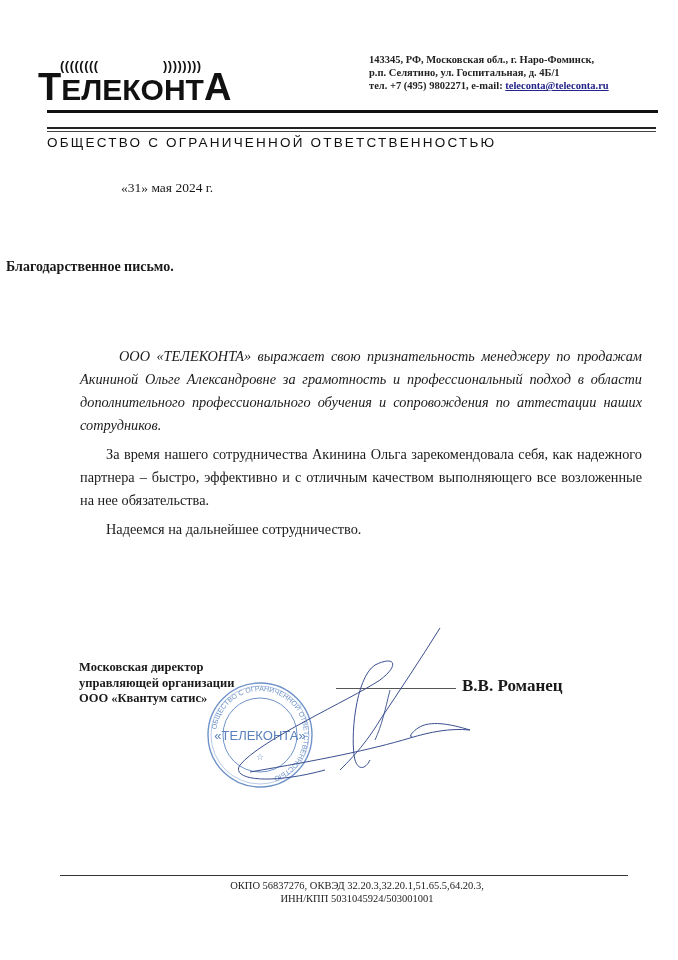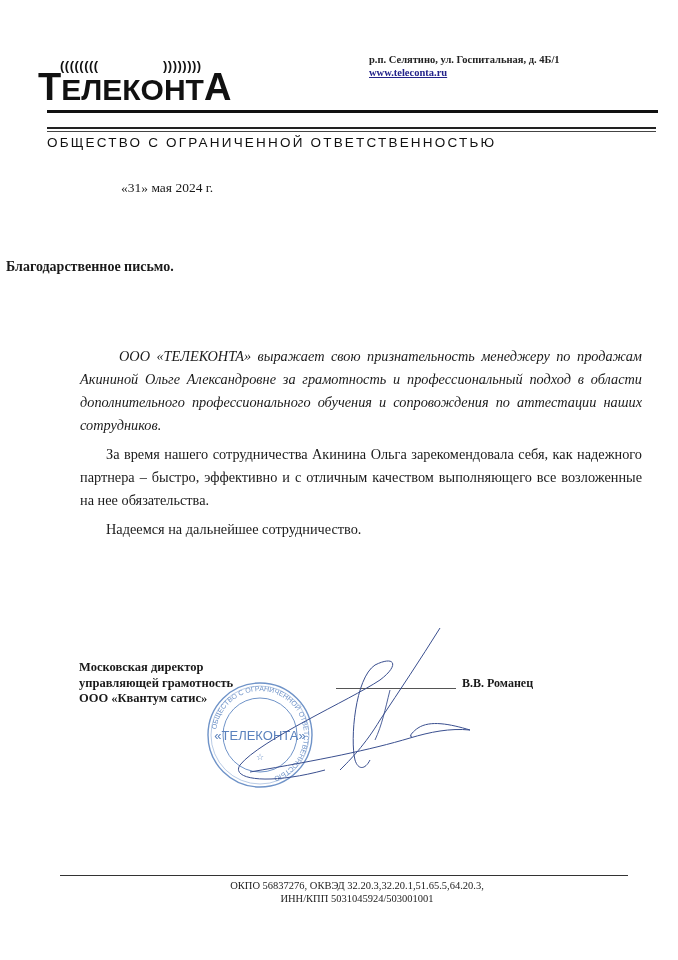--- a/index.html
+++ b/index.html
@@ -29,58 +29,59 @@
 
   .body { left: 80px; width: 562px; font-size: 14.3px; line-height: 23px; text-align: justify; }
   .p1 { top: 345px; font-style: italic; }
   .p2 { top: 443px; }
   .p3 { top: 518px; }
   .indent { text-indent: 39px; }
   .p2.indent, .p3.indent { text-indent: 26px; }
 
   .sig-title { left: 79px; top: 660px; font-size: 12.5px; font-weight: bold; line-height: 15.5px; }
   .sig-line { left: 336px; top: 688px; width: 120px; height: 1px; background: #555; }
-  .sig-name { left: 462px; top: 676px; font-size: 12px; font-weight: bold; }
+  .sig-name { left: 462px; top: 676px; font-size: 17px; font-weight: bold; }
 
   .stamp { left: 205px; top: 680px; width: 110px; height: 110px; }
   .signature { left: 150px; top: 620px; width: 340px; height: 170px; }
 
   .footer-rule { left: 60px; top: 875px; width: 568px; height: 1px; background: #333; }
   .footer { left: 0; width: 678px; top: 880px; text-align: center; font-size: 10.5px; line-height: 12.5px; color: #222; }
   .footer div { position: relative; left: 18px; }
 </style>
 </head>
 <body>
 
 <div class="abs logo">
   <span class="logo-waves-left">((((((((</span>
   <span class="logo-waves-right">))))))))</span>
   <div class="logo-text"><span class="big">Т</span><span>ЕЛЕКОНТ</span><span class="big">А</span></div>
 </div>
 
 <div class="abs addr">
+  <div>143345, РФ, Московская обл., г. Наро-Фоминск,</div>
   <div>р.п. Селятино, ул. Госпитальная, д. 4Б/1</div>
-  <div><a>www.teleconta.ru</a></div>
+  <div><span>тел. +7 (495) 9802271, e-mail: </span><a>teleconta@teleconta.ru</a></div>
 </div>
 
 <div class="abs rule-thick"></div>
 <div class="abs rule-thin1"></div>
 <div class="abs rule-thin2"></div>
 <div class="abs company-type">ОБЩЕСТВО С ОГРАНИЧЕННОЙ ОТВЕТСТВЕННОСТЬЮ</div>
 
 <div class="abs date">«31» мая 2024 г.</div>
 <div class="abs title"><span>Благодарственное письмо.</span></div>
 
 <div class="abs body p1 indent">ООО «ТЕЛЕКОНТА» выражает свою признательность менеджеру по продажам Акининой Ольге Александровне за грамотность и профессиональный подход в области дополнительного профессионального обучения и сопровождения по аттестации наших сотрудников.</div>
 <div class="abs body p2 indent">За время нашего сотрудничества Акинина Ольга зарекомендовала себя, как надежного партнера – быстро, эффективно и с отличным качеством выполняющего все возложенные на нее обязательства.</div>
 <div class="abs body p3 indent">Надеемся на дальнейшее сотрудничество.</div>
 
 <div class="abs sig-title">
   <div>Московская директор</div>
-  <div>управляющей грамотность</div>
+  <div>управляющей организации</div>
   <div>ООО «Квантум сатис»</div>
 </div>
 <div class="abs sig-line"></div>
 <div class="abs sig-name">В.В. Романец</div>
 
 <svg class="abs stamp" viewBox="0 0 110 110">
   <defs>
     <path id="ringPath" d="M55,55 m-44,0 a44,44 0 1,1 88,0 a44,44 0 1,1 -88,0"></path>
   </defs>
   <circle cx="55" cy="55" r="52" fill="none" stroke="#6f93c8" stroke-width="1.4"></circle>

